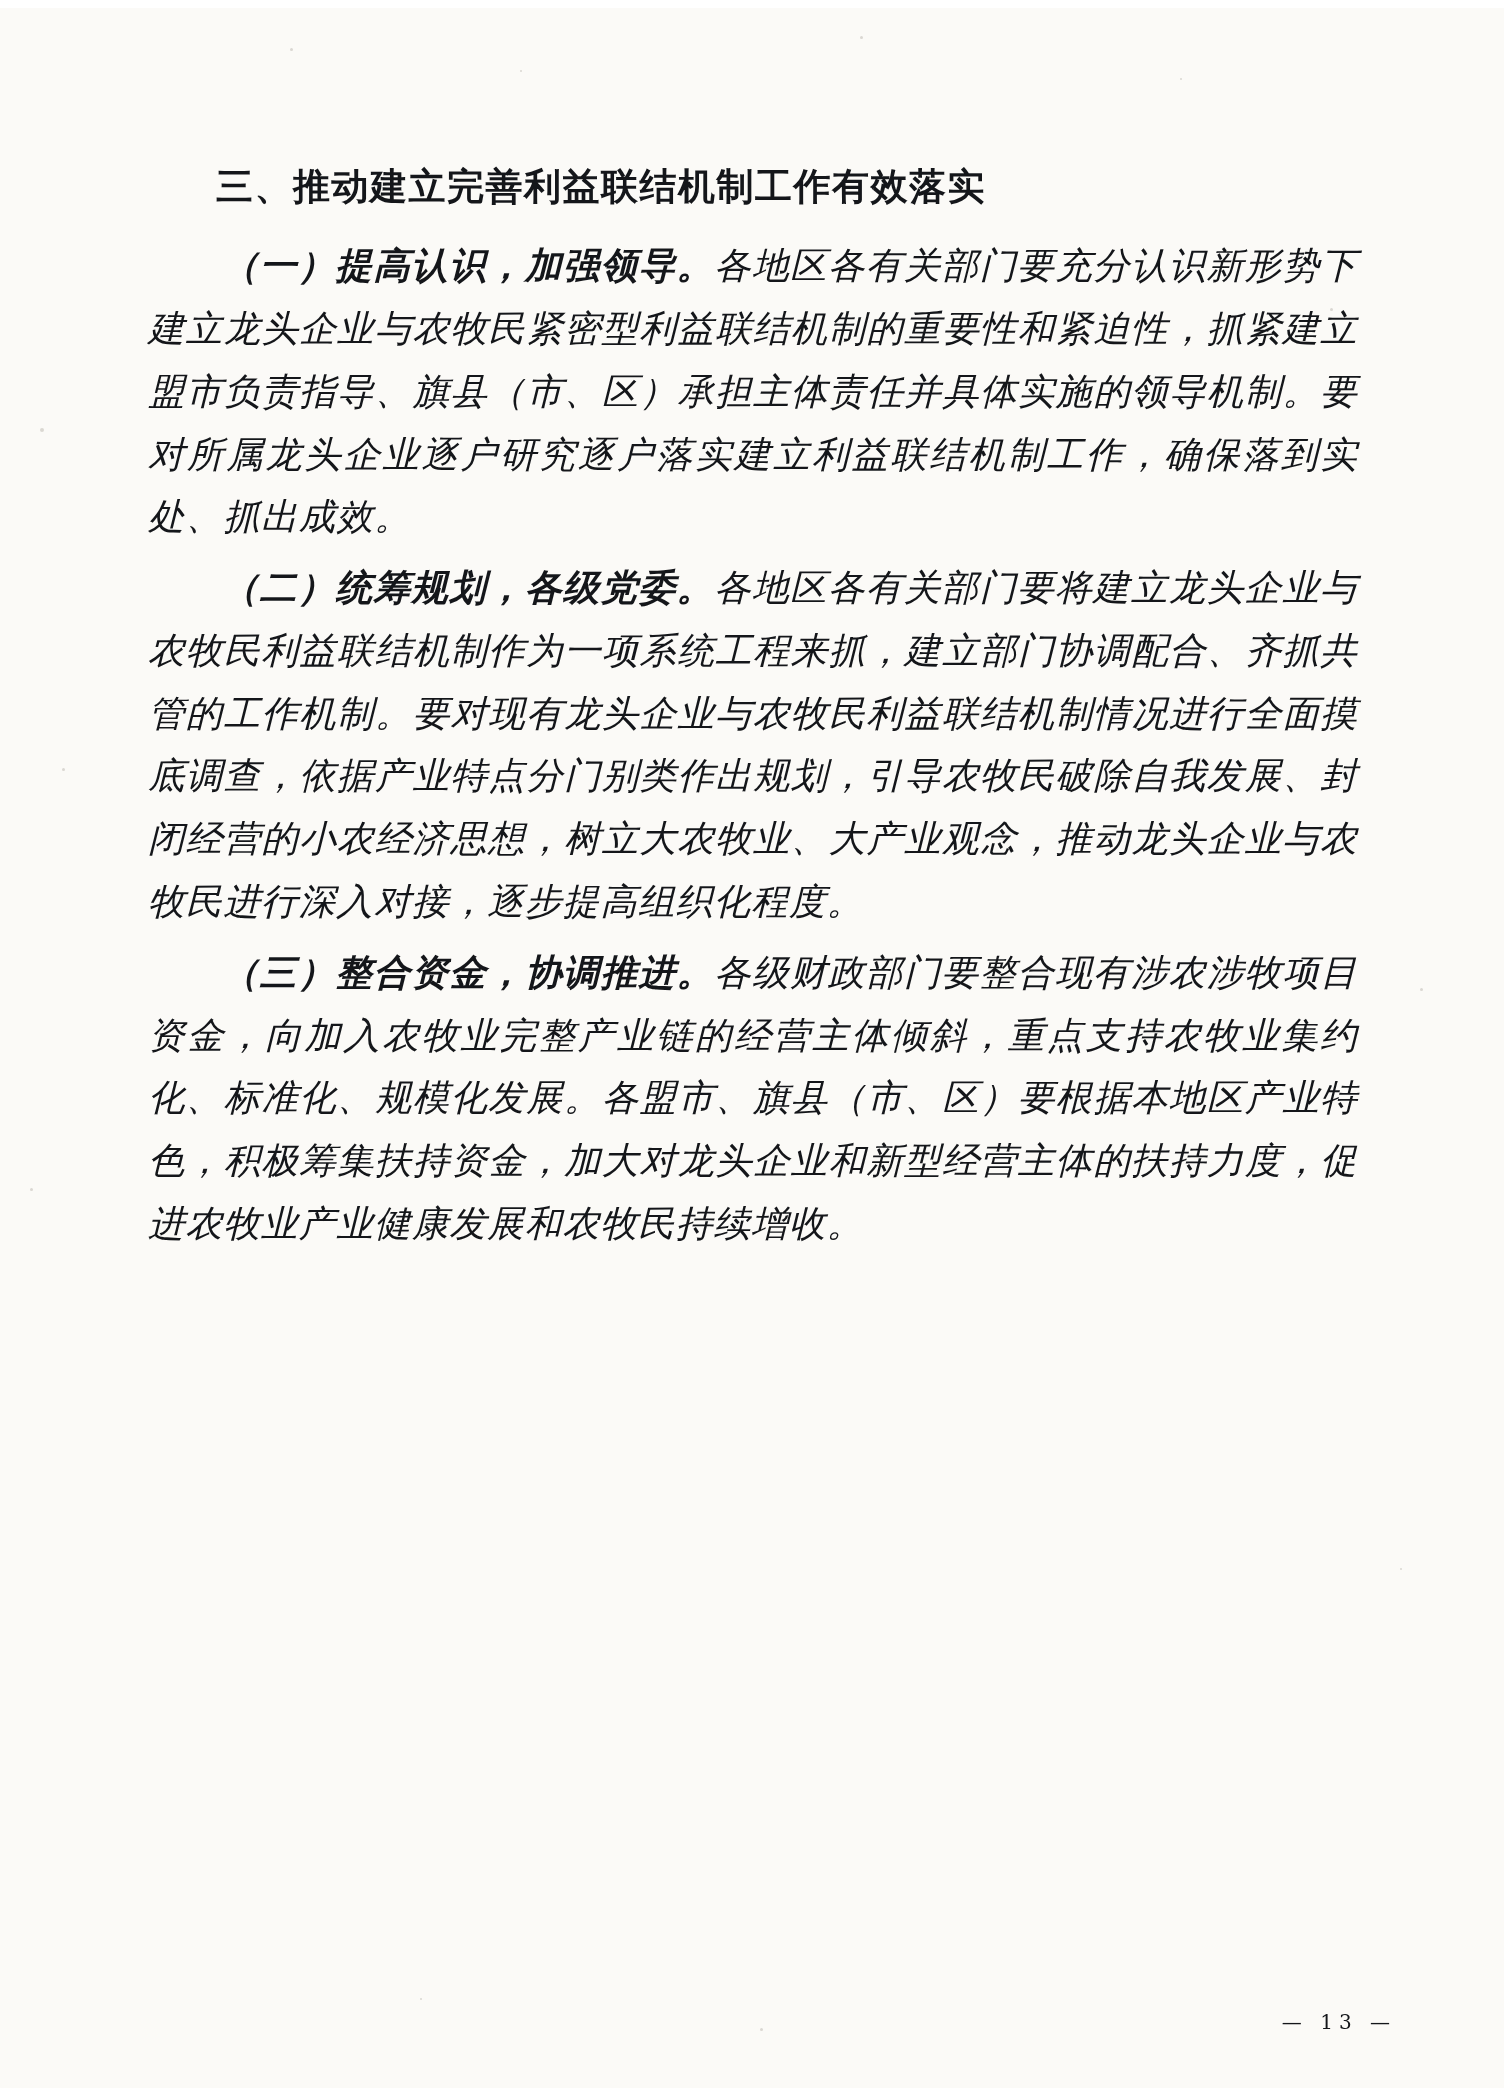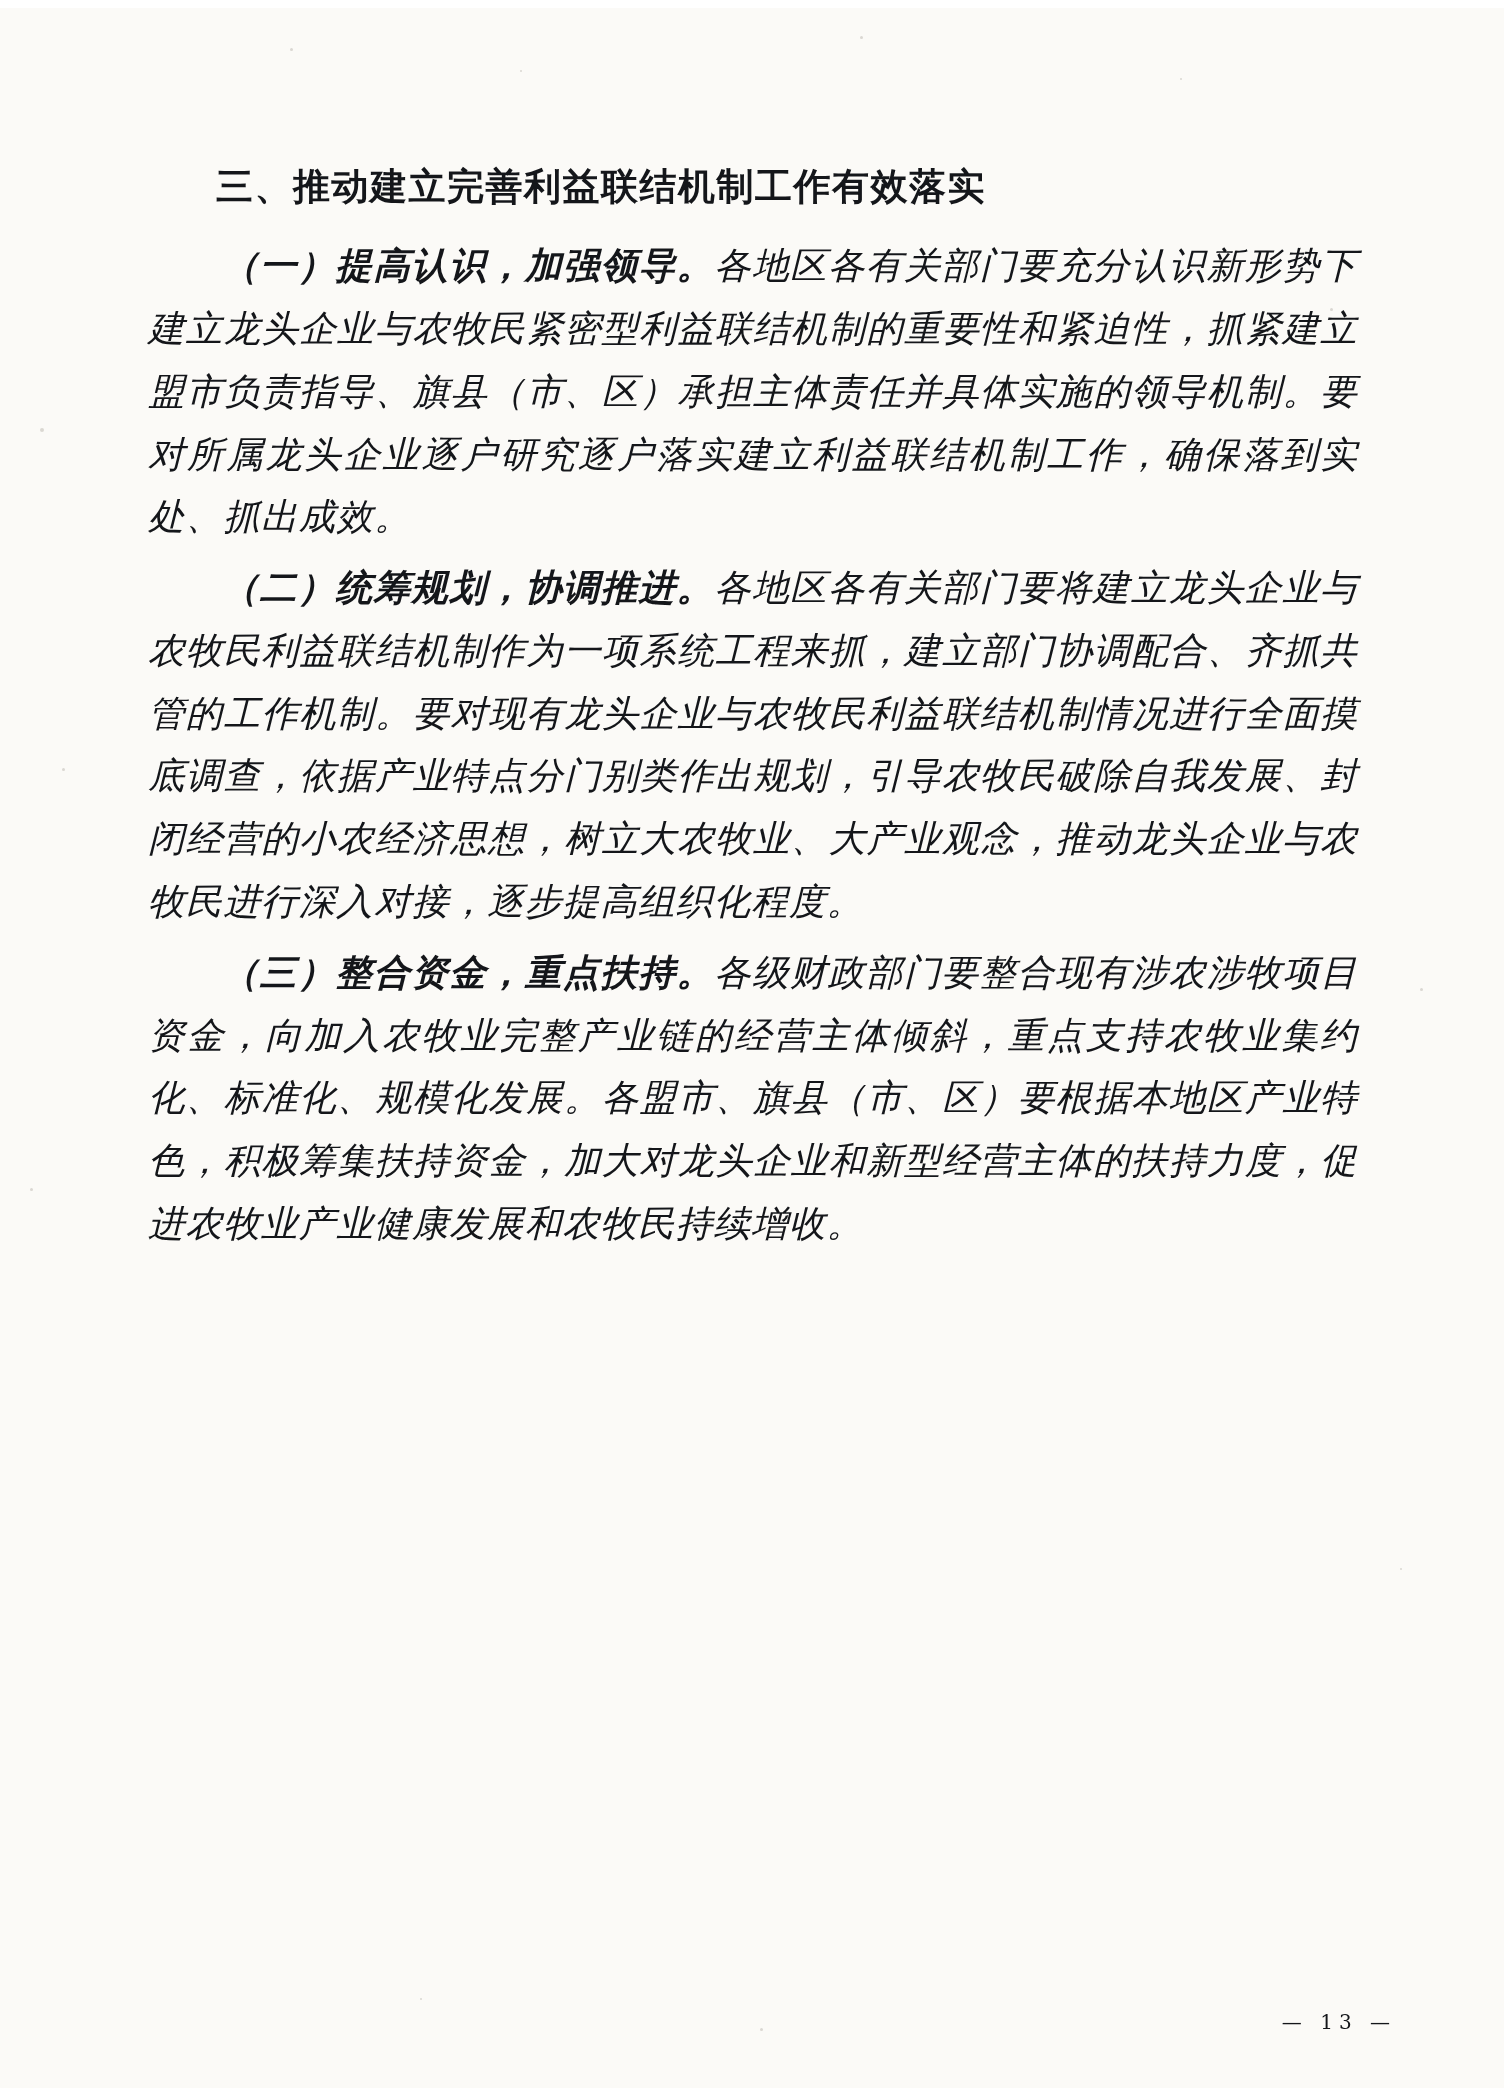--- a/index.html
+++ b/index.html
@@ -83,22 +83,22 @@
   <div class="speck" style="left:1400px;top:1560px;width:2px;height:2px;"></div>
   <div class="speck" style="left:760px;top:2020px;width:3px;height:3px;"></div>
   <div class="speck" style="left:420px;top:1990px;width:2px;height:2px;"></div>
 
   <div class="content">
 
     <h1 class="doc-heading">三、推动建立完善利益联结机制工作有效落实</h1>
 
     <p class="para"><span class="lead">（一）提高认识，加强领导。</span><span>各地区各有关部门要充分认识新形势下建立龙头企业与农牧民紧密型利益联结机制的重要性和紧迫性，抓紧建立盟市负责指导、旗县（市、区）承担主体责任并具体实施的领导机制。要对所属龙头企业逐户研究逐户落实建立利益联结机制工作，确保落到实处、抓出成效。</span></p>
 
-    <p class="para"><span class="lead">（二）统筹规划，协调推进。</span><span>各地区各有关部门要将建立龙头企业与农牧民利益联结机制作为一项系统工程来抓，建立部门协调配合、齐抓共管的工作机制。要对现有龙头企业与农牧民利益联结机制情况进行全面摸底调查，依据产业特点分门别类作出规划，引导农牧民破除自我发展、封闭经营的小农经济思想，树立大农牧业、大产业观念，推动龙头企业与农牧民进行深入对接，逐步提高组织化程度。</span></p>
+    <p class="para"><span class="lead">（二）统筹规划，各级党委。</span><span>各地区各有关部门要将建立龙头企业与农牧民利益联结机制作为一项系统工程来抓，建立部门协调配合、齐抓共管的工作机制。要对现有龙头企业与农牧民利益联结机制情况进行全面摸底调查，依据产业特点分门别类作出规划，引导农牧民破除自我发展、封闭经营的小农经济思想，树立大农牧业、大产业观念，推动龙头企业与农牧民进行深入对接，逐步提高组织化程度。</span></p>
 
-    <p class="para"><span class="lead">（三）整合资金，重点扶持。</span><span>各级财政部门要整合现有涉农涉牧项目资金，向加入农牧业完整产业链的经营主体倾斜，重点支持农牧业集约化、标准化、规模化发展。各盟市、旗县（市、区）要根据本地区产业特色，积极筹集扶持资金，加大对龙头企业和新型经营主体的扶持力度，促进农牧业产业健康发展和农牧民持续增收。</span></p>
+    <p class="para"><span class="lead">（三）整合资金，协调推进。</span><span>各级财政部门要整合现有涉农涉牧项目资金，向加入农牧业完整产业链的经营主体倾斜，重点支持农牧业集约化、标准化、规模化发展。各盟市、旗县（市、区）要根据本地区产业特色，积极筹集扶持资金，加大对龙头企业和新型经营主体的扶持力度，促进农牧业产业健康发展和农牧民持续增收。</span></p>
 
 
   </div>
 
   <div class="page-number">— 13 —</div>
 
 </div>
 
 </body></html>

